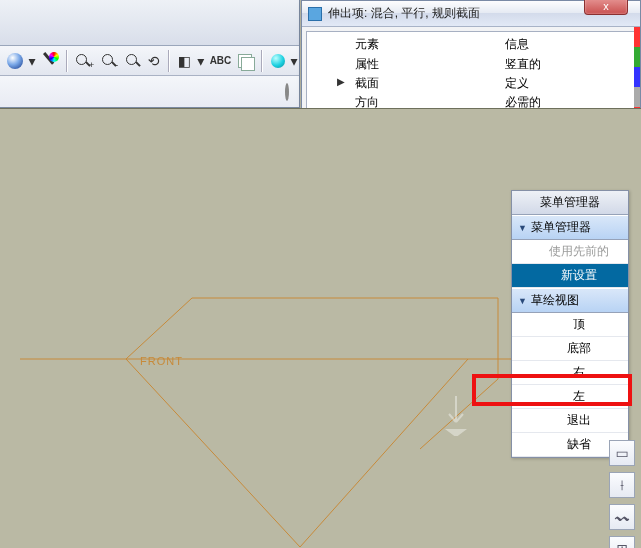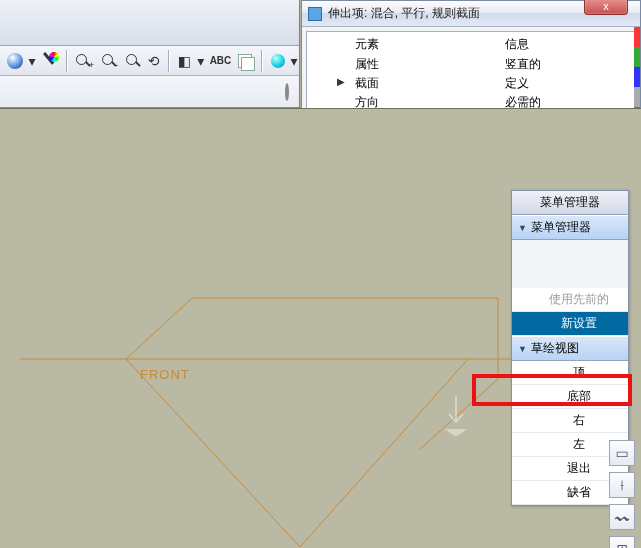--- a/index.html
+++ b/index.html
@@ -117,21 +117,21 @@
     background:repeating-linear-gradient(#f33,#f33 20px,#3a3 20px,#3a3 40px,#33f 40px,#33f 60px,#aaa 60px,#aaa 80px);
   }
 
   
   .viewport {
     position:absolute; left:0; top:108px; right:0; bottom:0;
     background:#bab9a4;
     border-top:1px solid #6e705c;
   }
   .front-label{
-    position:absolute; left:140px; top:258px; font-size:13px; color:#c78a3a; letter-spacing:1px;
+    position:absolute; left:140px; top:246px; font-size:11px; color:#c78a3a; letter-spacing:1px;
   }
   svg.wire{ position:absolute; left:0; top:0; width:641px; height:440px; pointer-events:none;}
   .orient-arrow{
      position:absolute; left:445px; top:285px; width:22px; height:42px;
      opacity:0.5;
   }
   .orient-arrow svg{ width:100%;height:100%; }
 
   
   .menu-panel{
@@ -146,21 +146,21 @@
   .menu-section-hdr{
     background:linear-gradient(#d9e7f9,#b8d3f4);
     border-top:1px solid #fff;border-bottom:1px solid #96a2b8;
     font-size:12px; padding:3px 6px; display:flex; align-items:center; gap:4px;
   }
   .menu-section-hdr .tri{ font-size:9px; color:#2a4a7a;}
   .menu-item{
     font-size:12px; padding:3px 6px 3px 24px; background:#fff;
     border-bottom:1px solid #e5e8ee;
   }
-  .menu-item.disabled{ color:#9a9b9a;margin-top:48px;}
+  .menu-item.disabled{ color:#9a9b9a;}
   .menu-item.inverse{ background:#0369a1; color:#fff; padding-left:24px;}
   .highlight-box{
     position:absolute; border:4px solid #e11; pointer-events:none;
   }
   .right-toolstrip{
     position:absolute; right:2px; top:440px; width:30px;
     display:flex; flex-direction:column; gap:6px;
   }
   .rt-btn{
     width:26px;height:26px;border:1px solid #9aa4b6;background:linear-gradient(#fbfcfe,#e6eaf2);

